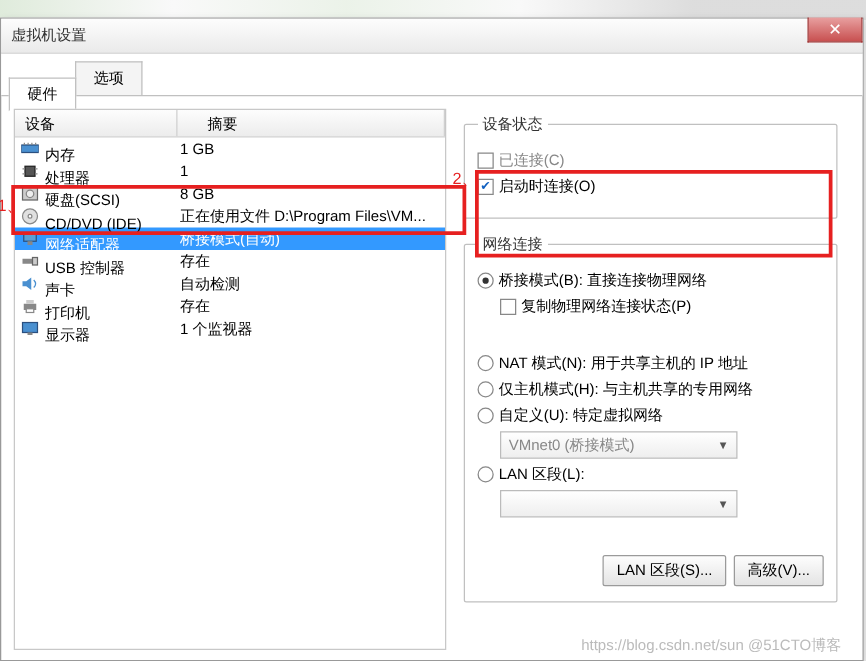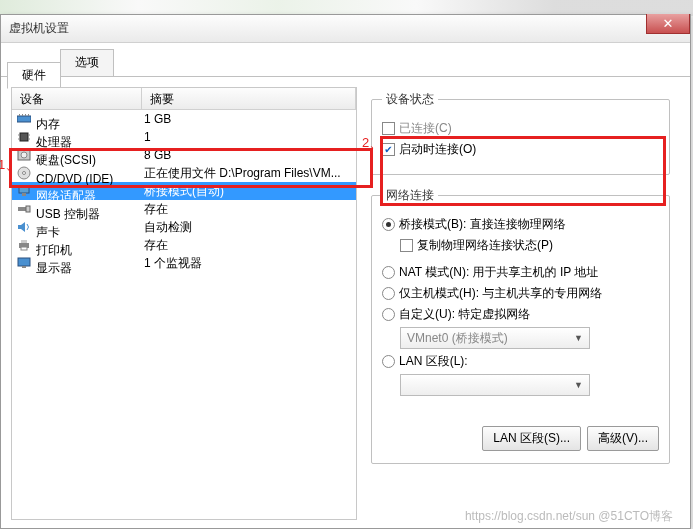--- a/index.html
+++ b/index.html
@@ -13,21 +13,21 @@
 .titlebar .title { color: #333; }
 .close-btn { position: absolute; right: 0; top: -1px; width: 44px; height: 20px; background: linear-gradient(#e8a0a0, #c85050); border: 1px solid #a03030; border-top: none; display: flex; align-items: center; justify-content: center; color: #fff; font-size: 13px; }
 
 .tabs { display: flex; padding: 6px 6px 0 6px; border-bottom: 1px solid #c0c0c0; background: #fff; }
 .tab { padding: 4px 14px; border: 1px solid #c0c0c0; border-bottom: none; background: #f4f4f4; margin-right: -1px; cursor: pointer; }
 .tab.active { background: #fff; position: relative; top: 13px; border-bottom: 1px solid #fff; }
 
 .content { display: flex; gap: 10px; padding: 10px; height: calc(100% - 60px); }
 
 .left-panel { width: 346px; border: 1px solid #c8c8c8; background: #fff; position: relative; }
-.list-header { display: flex; background: linear-gradient(#fdfdfd, #ececec); border-bottom: 1px solid #d0d0d0; height: 22px; }
+.list-header { display: flex; background: linear-gradient(#fdfdfd, #ececec); border-bottom: 1px solid #d0d0d0; height: 22px; gap: 16px; }
 .list-header div { padding: 3px 8px; border-right: 1px solid #d0d0d0; }
 .col-device { width: 130px; }
 .col-summary { flex: 1; }
 
 .device-row { display: flex; align-items: center; height: 18px; padding: 0 4px; }
 .device-row .icon { width: 16px; height: 16px; margin-right: 4px; display: flex; align-items: center; justify-content: center; }
 .device-row .name { width: 108px; white-space: nowrap; overflow: hidden; margin-top: 11px; }
 .device-row .summary { flex: 1; white-space: nowrap; overflow: hidden; text-overflow: ellipsis; }
 .device-row.selected { background: #3399ff; color: #fff; }
 
@@ -194,21 +194,21 @@
       <fieldset>
         <legend>网络连接</legend>
         <div class="row">
           <span class="radio checked"></span>
           <span>桥接模式(B): 直接连接物理网络</span>
         </div>
         <div class="row indent">
           <span class="checkbox"></span>
           <span>复制物理网络连接状态(P)</span>
         </div>
-        <div class="row" style="margin-top:10px;">
+        <div class="row" style="margin-top:28px;">
           <span class="radio"></span>
           <span>NAT 模式(N): 用于共享主机的 IP 地址</span>
         </div>
         <div class="row">
           <span class="radio"></span>
           <span>仅主机模式(H): 与主机共享的专用网络</span>
         </div>
         <div class="row">
           <span class="radio"></span>
           <span>自定义(U): 特定虚拟网络</span>

